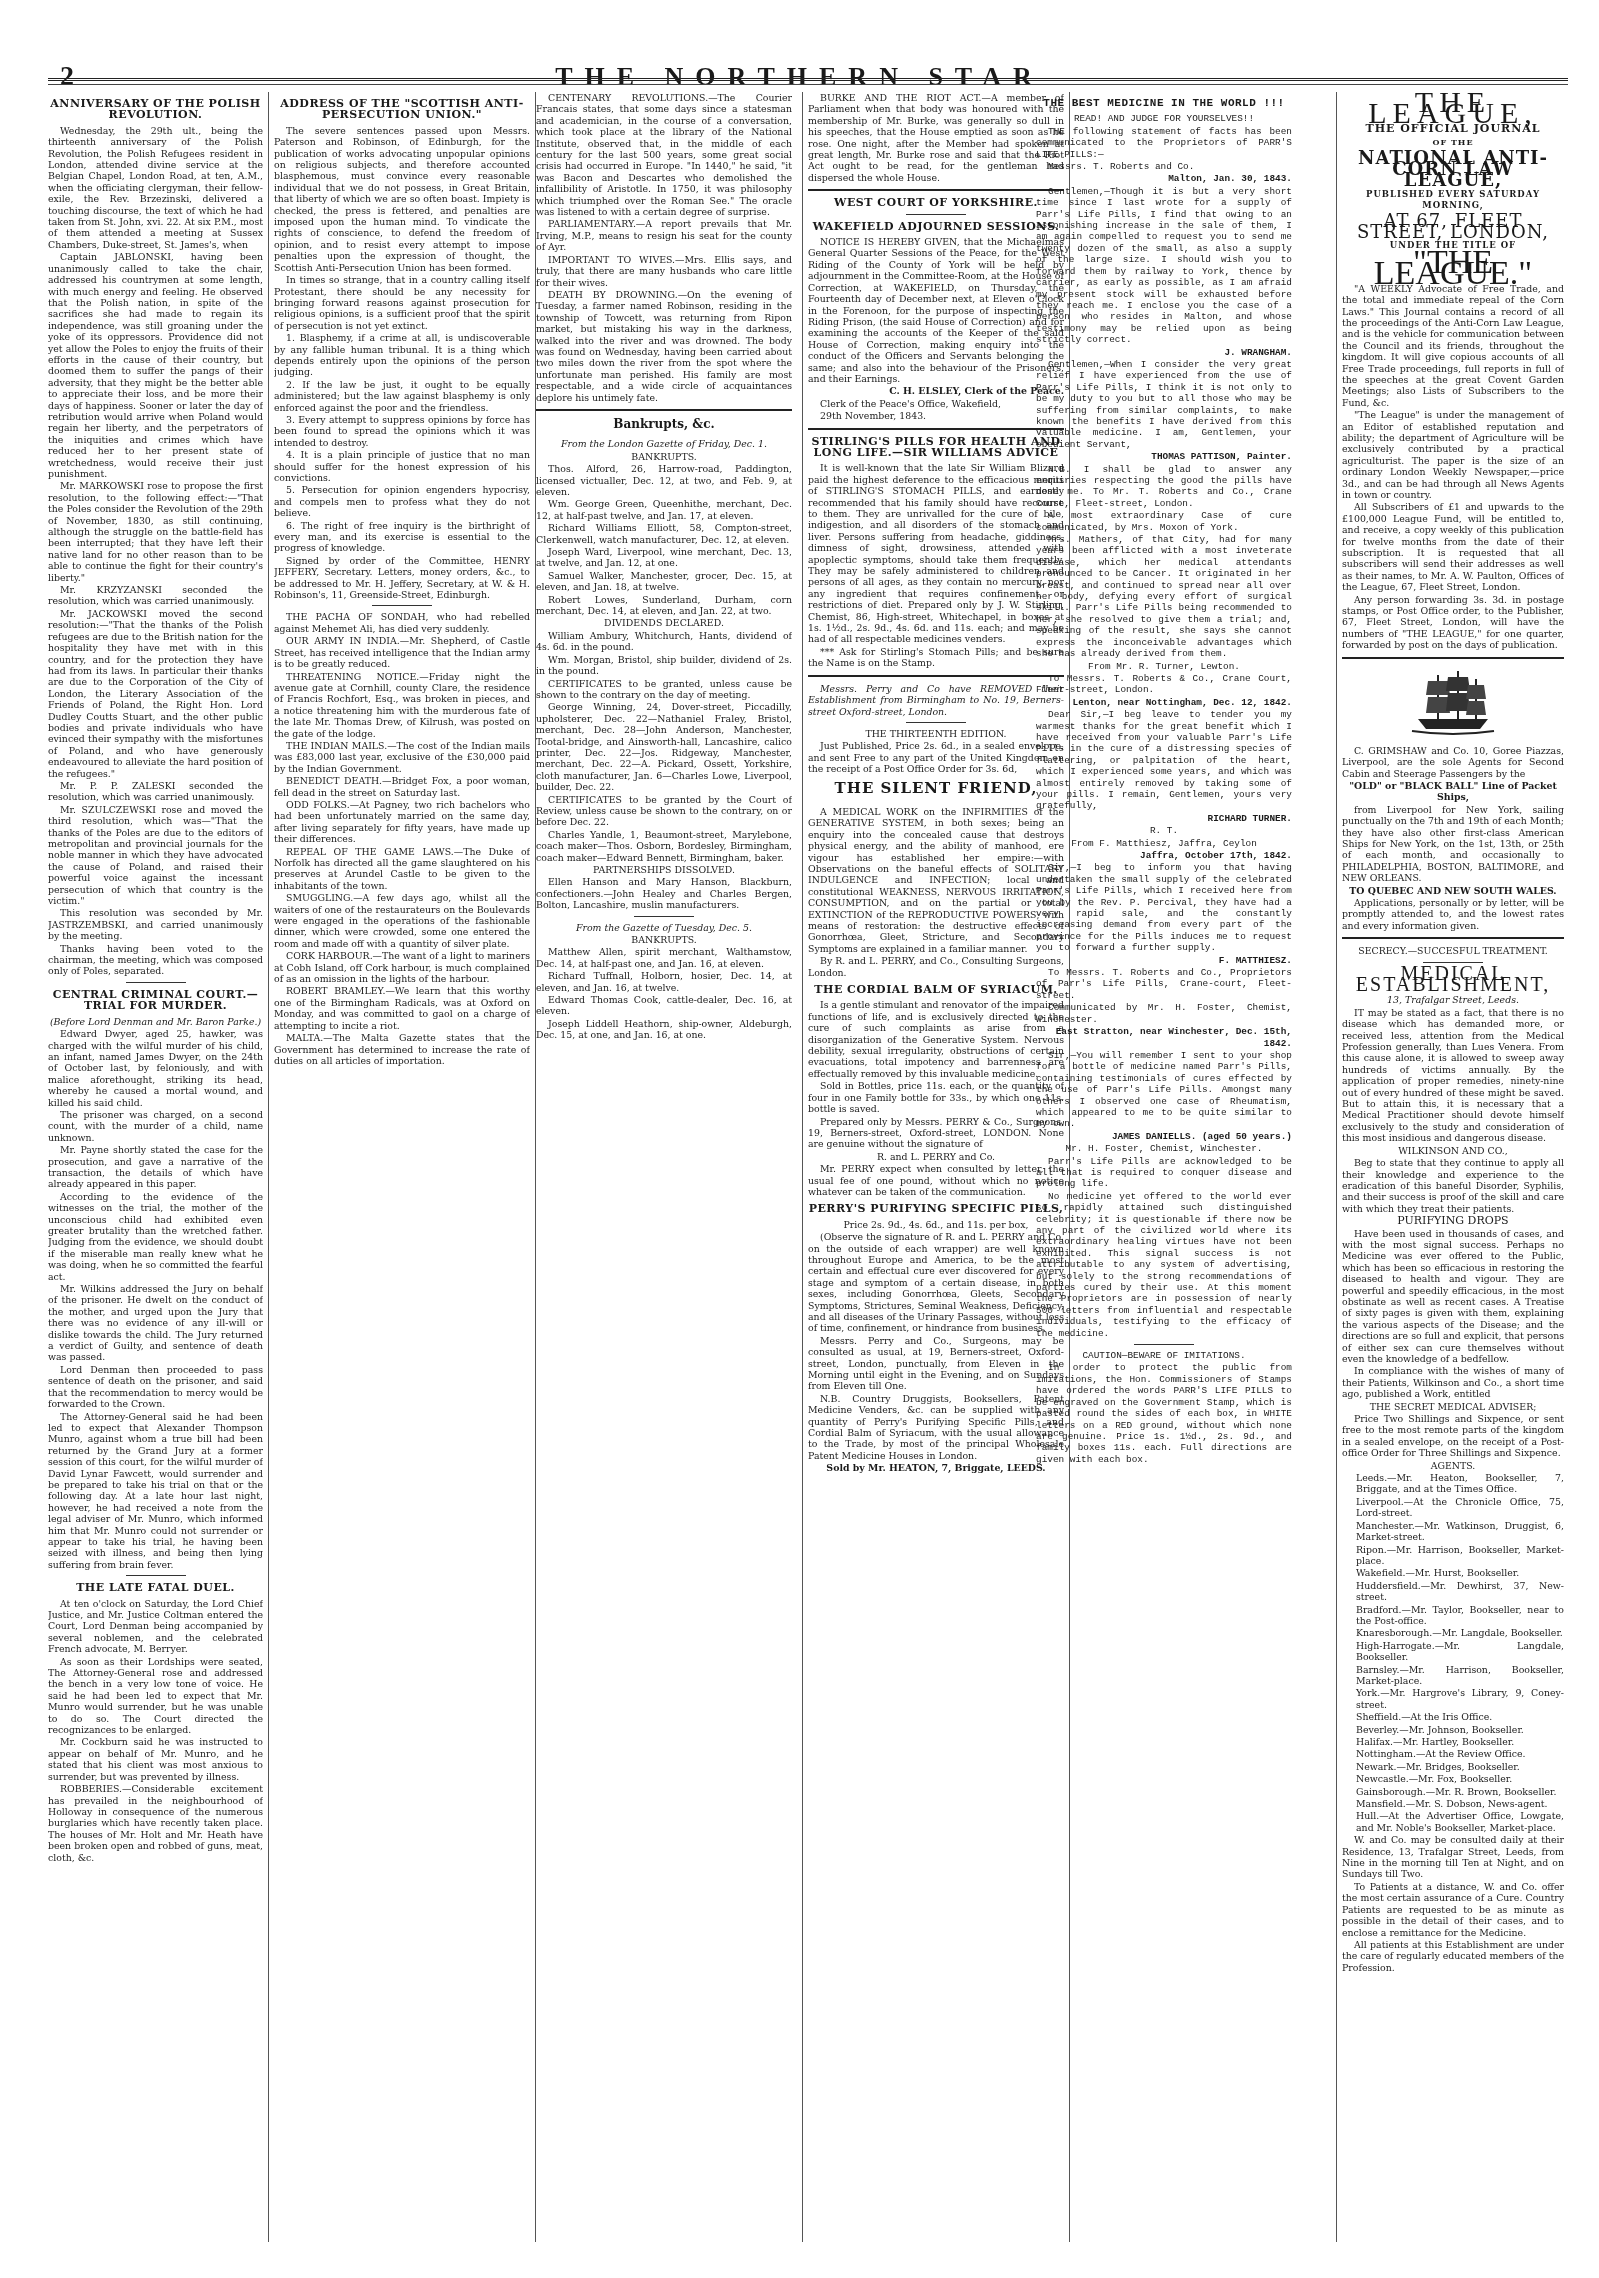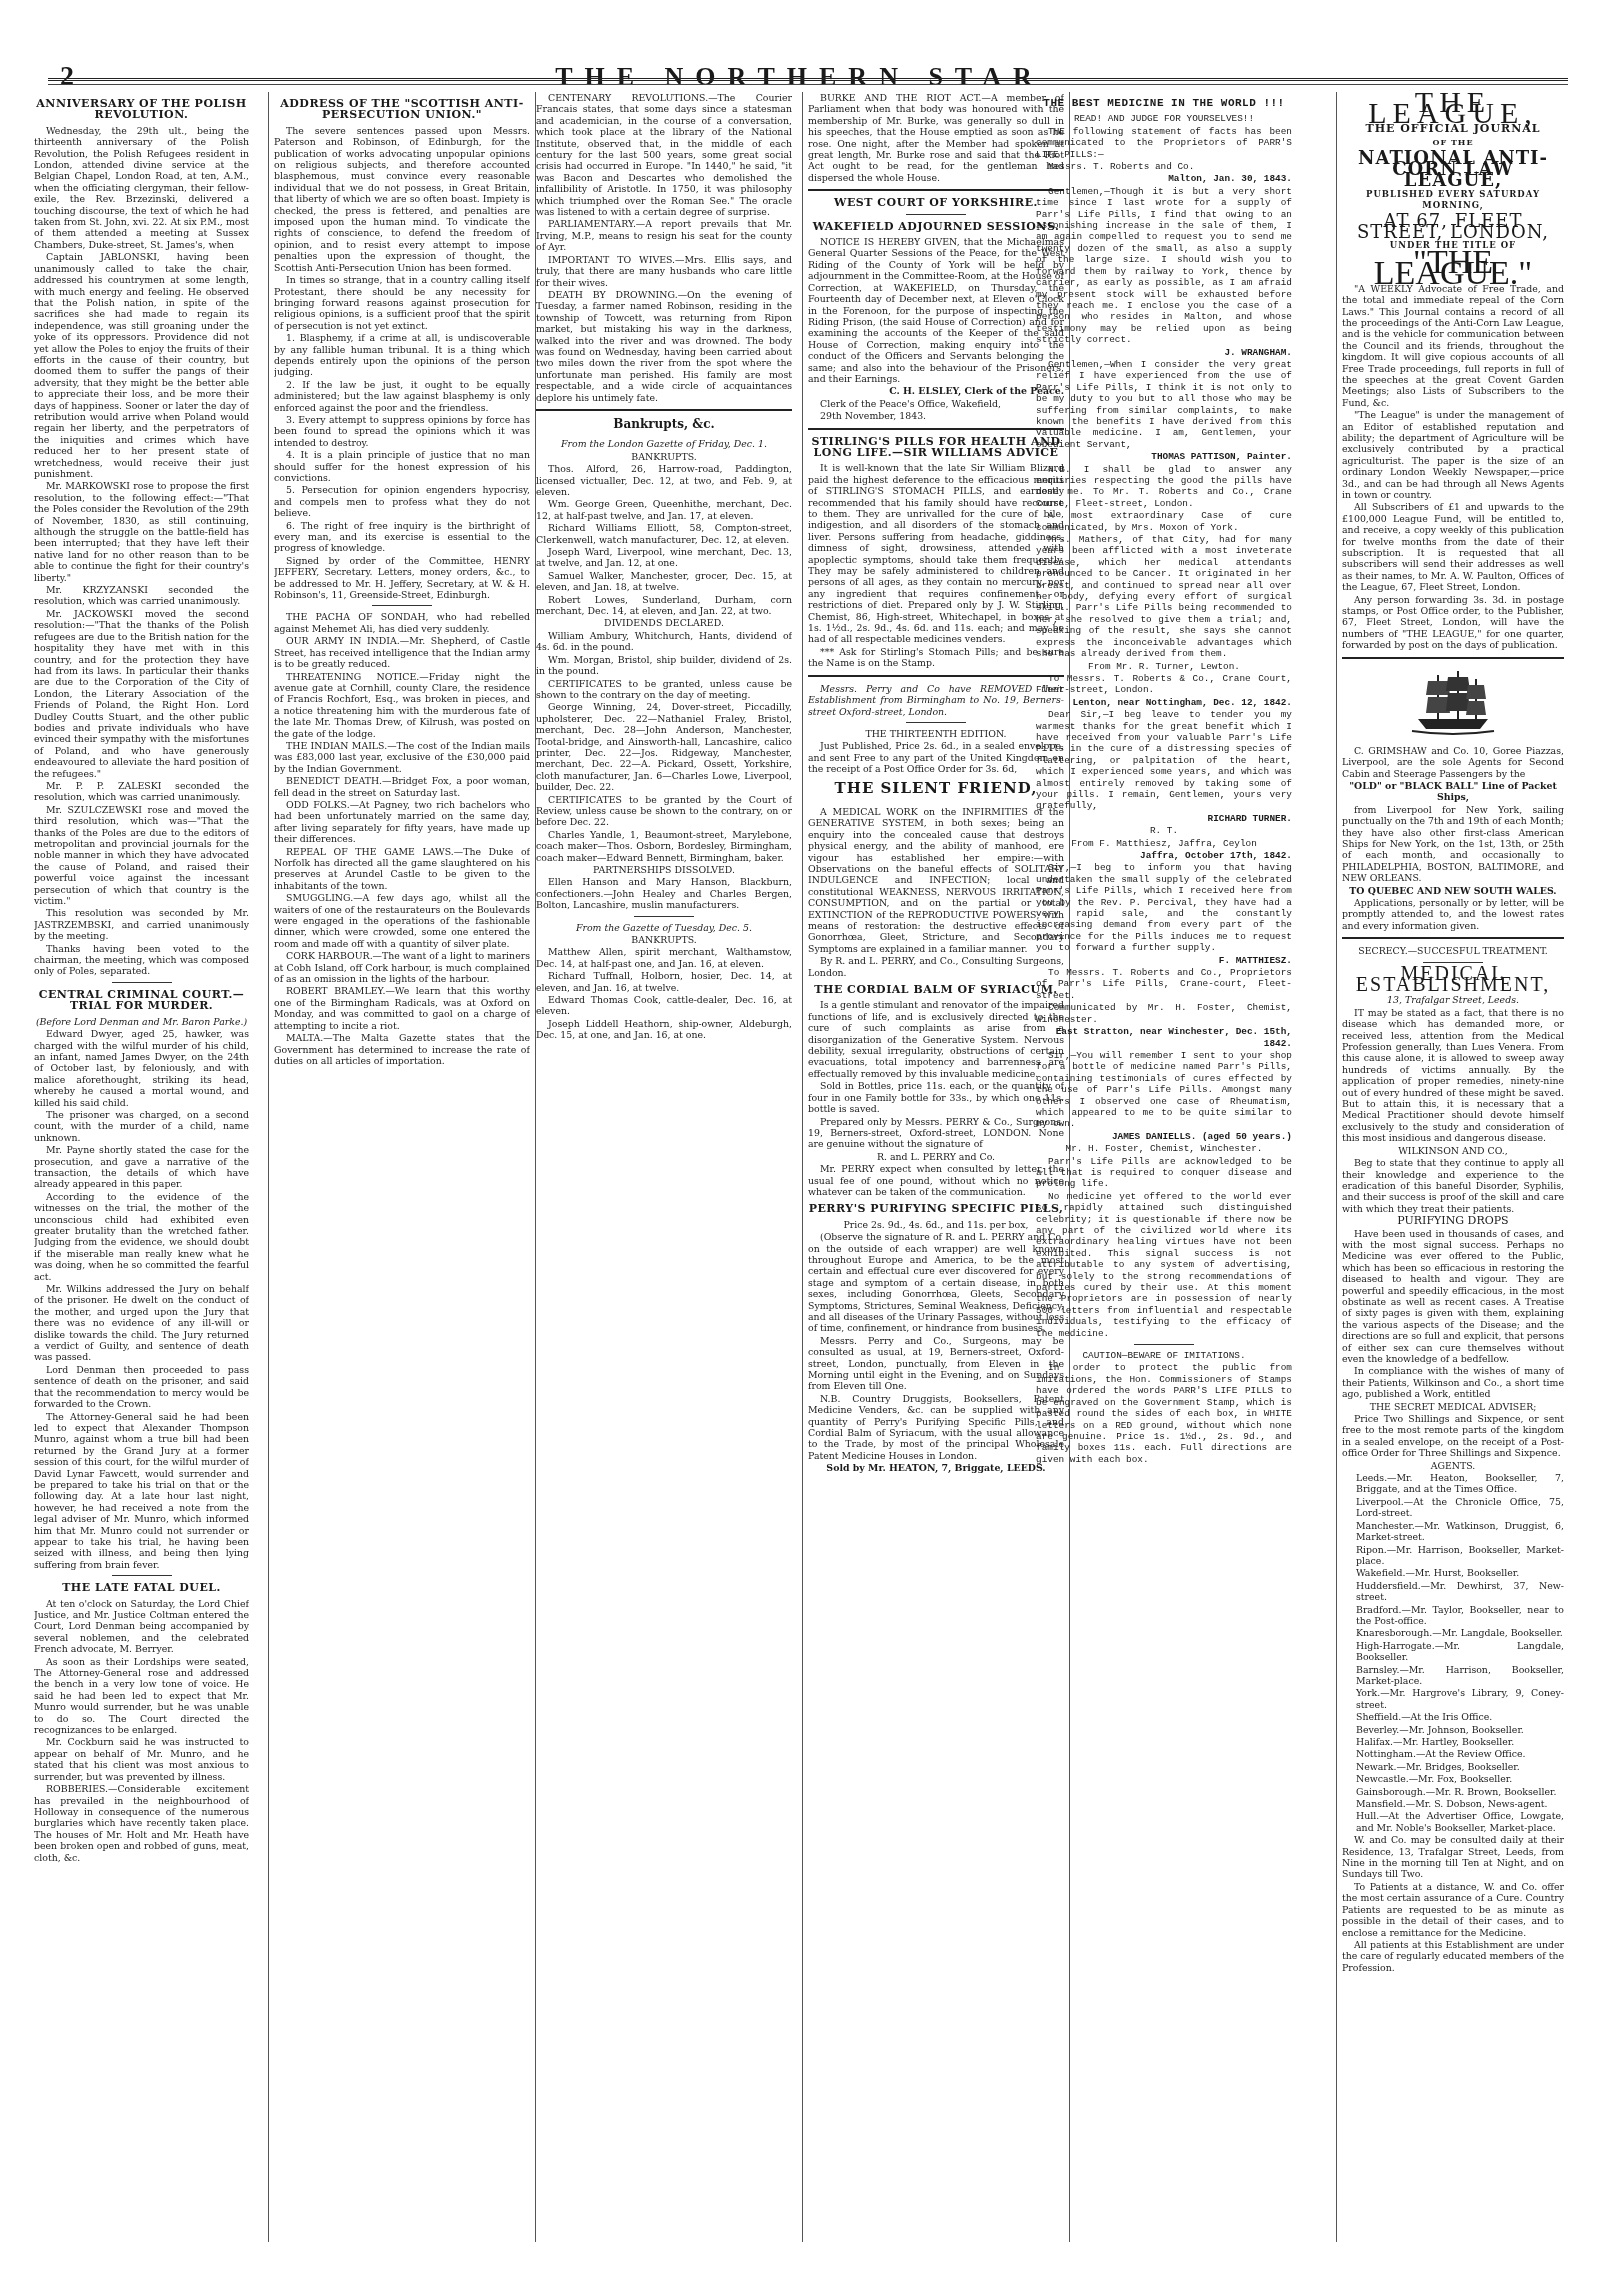--- a/index.html
+++ b/index.html
@@ -37,21 +37,21 @@
 </div>
 <div class="rule" style="top:78px"></div>
 <div class="rule2" style="top:84px"></div>
 
 <div class="colsep" style="left:268px"></div>
 <div class="colsep" style="left:535px"></div>
 <div class="colsep" style="left:802px"></div>
 <div class="colsep" style="left:1069px"></div>
 <div class="colsep" style="left:1336px"></div>
 
-<div class="col" style="left:34px;width:215px;">
+<div class="col" style="left:48px;width:215px;">
   <h3>ANNIVERSARY OF THE POLISH REVOLUTION.</h3>
   <p>Wednesday, the 29th ult., being the thirteenth anniversary of the Polish Revolution, the Polish Refugees resident in London, attended divine service at the Belgian Chapel, London Road, at ten, A.M., when the officiating clergyman, their fellow-exile, the Rev. Brzezinski, delivered a touching discourse, the text of which he had taken from St. John, xvi. 22. At six P.M., most of them attended a meeting at Sussex Chambers, Duke-street, St. James's, when</p>
   <p>Captain JABLONSKI, having been unanimously called to take the chair, addressed his countrymen at some length, with much energy and feeling. He observed that the Polish nation, in spite of the sacrifices she had made to regain its independence, was still groaning under the yoke of its oppressors. Providence did not yet allow the Poles to enjoy the fruits of their efforts in the cause of their country, but doomed them to suffer the pangs of their adversity, that they might be the better able to appreciate their loss, and be more their days of happiness. Sooner or later the day of retribution would arrive when Poland would regain her liberty, and the perpetrators of the iniquities and crimes which have reduced her to her present state of wretchedness, would receive their just punishment.</p>
   <p>Mr. MARKOWSKI rose to propose the first resolution, to the following effect:—"That the Poles consider the Revolution of the 29th of November, 1830, as still continuing, although the struggle on the battle-field has been interrupted; that they have left their native land for no other reason than to be able to continue the fight for their country's liberty."</p>
   <p>Mr. KRZYZANSKI seconded the resolution, which was carried unanimously.</p>
   <p>Mr. JACKOWSKI moved the second resolution:—"That the thanks of the Polish refugees are due to the British nation for the hospitality they have met with in this country, and for the protection they have had from its laws. In particular their thanks are due to the Corporation of the City of London, the Literary Association of the Friends of Poland, the Right Hon. Lord Dudley Coutts Stuart, and the other public bodies and private individuals who have evinced their sympathy with the misfortunes of Poland, and who have generously endeavoured to alleviate the hard position of the refugees."</p>
   <p>Mr. P. P. ZALESKI seconded the resolution, which was carried unanimously.</p>
   <p>Mr. SZULCZEWSKI rose and moved the third resolution, which was—"That the thanks of the Poles are due to the editors of metropolitan and provincial journals for the noble manner in which they have advocated the cause of Poland, and raised their powerful voice against the incessant persecution of which that country is the victim."</p>
   <p>This resolution was seconded by Mr. JASTRZEMBSKI, and carried unanimously by the meeting.</p>
   <p>Thanks having been voted to the chairman, the meeting, which was composed only of Poles, separated.</p>

